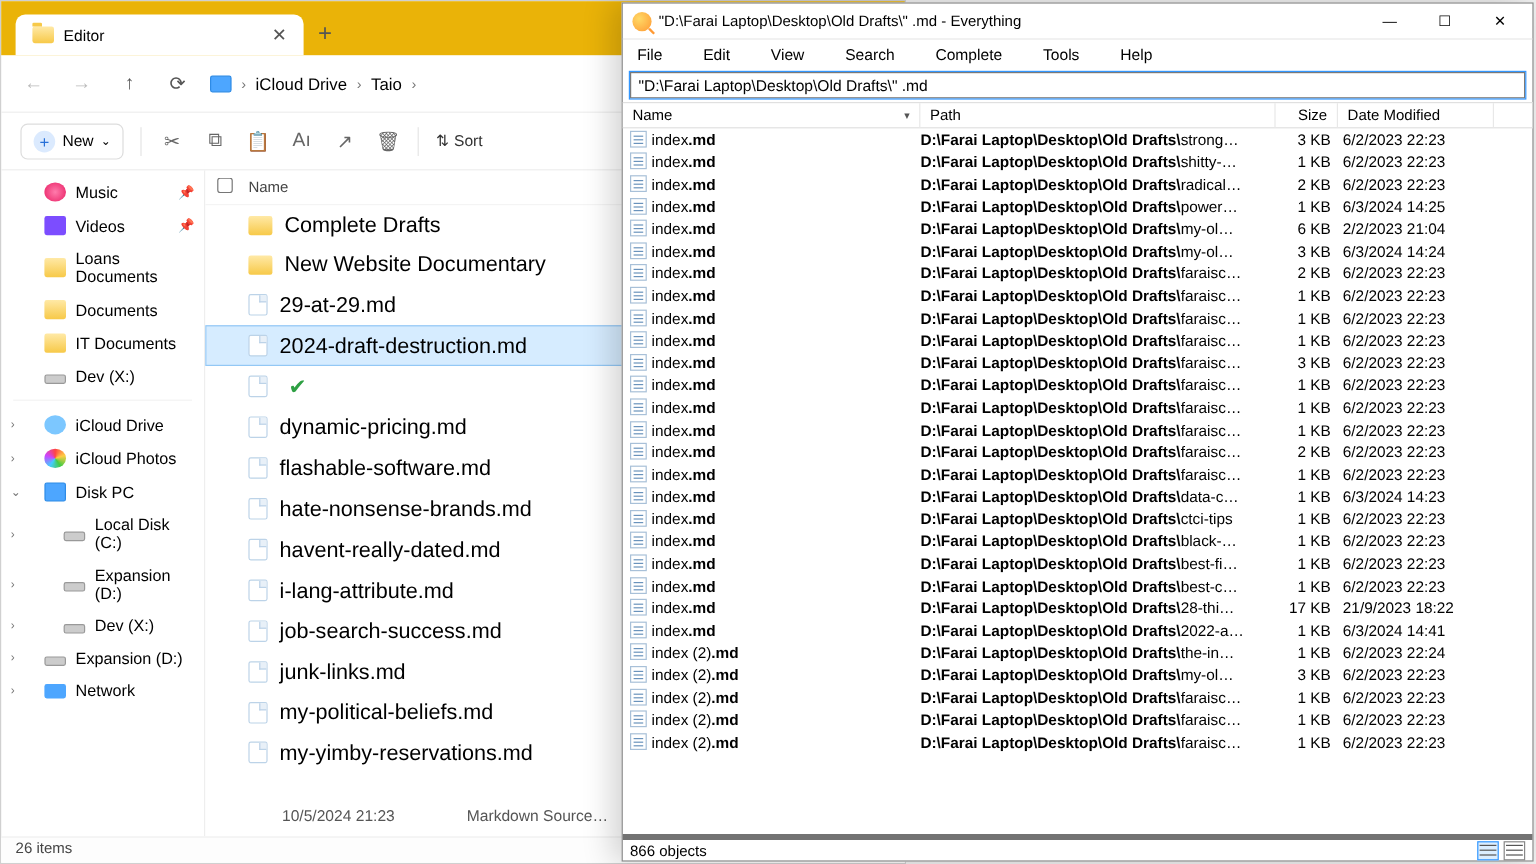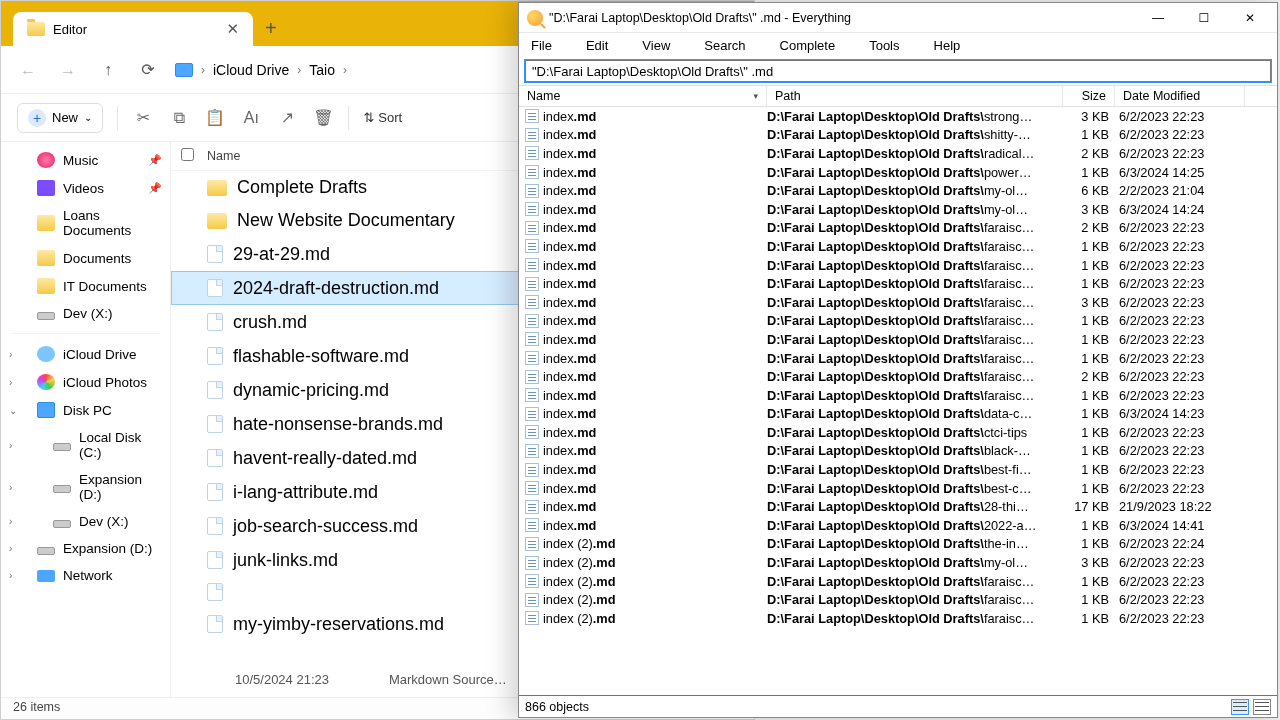--- a/index.html
+++ b/index.html
@@ -84,29 +84,29 @@
 .ev-head { display:flex; height:22px; background:#fff; border-top:1px solid #e0e0e0; border-bottom:1px solid #e0e0e0; font-size:12.5px; }
 .ev-head > div { padding:2px 8px; border-right:1px solid #e8e8e8; display:flex; align-items:center; gap:4px; }
 .col-name { width:248px; }
 .col-path { width:296px; }
 .col-size { width:52px; justify-content:flex-end; }
 .col-date { width:130px; }
 .sort-arr { font-size:9px; color:#555; }
 
 .ev-list { flex:1; overflow:hidden; }
 .ev-row { display:flex; height:18.6px; align-items:center; font-size:12.8px; font-family:"Segoe UI"; }
-.ev-row .c-name { width:248px; padding-left:6px; display:flex; align-items:center; gap:4px; }
+.ev-row .c-name { width:248px; padding-left:6px; display:flex; align-items:flex-start; gap:4px; }
 .ev-row .c-path { width:296px; white-space:nowrap; overflow:hidden; text-overflow:ellipsis; }
 .ev-row .c-size { width:52px; text-align:right; padding-right:6px; }
 .ev-row .c-date { width:130px; padding-left:4px; }
 .md-ic { width:14px; height:14px; background:#fff; border:1px solid #a8c0d8; flex-shrink:0; position:relative; }
 .md-ic::after { content:""; position:absolute; top:3px; left:2px; right:2px; height:1px; background:#6a93bc; box-shadow:0 3px 0 #6a93bc,0 6px 0 #6a93bc; }
 .ev-row b { font-weight:bold; }
 
-.ev-status { height:22px; border-top:1px solid #737373; display:flex; align-items:center; padding:0 6px; font-size:12.5px; }
+.ev-status { height:22px; border-top:5px solid #737373; display:flex; align-items:center; padding:0 6px; font-size:12.5px; }
 .ev-status .cnt { flex:1; }
 .ev-view { width:18px; height:16px; border:1px solid #888; margin-left:4px; display:flex; flex-direction:column; justify-content:space-around; padding:1px; cursor:pointer; }
 .ev-view.sel { border-color:#3397ff; background:#dbeeff; }
 .ev-view i { height:1px; background:#555; }
 </style>
 </head>
 <body>
 
 <div class="explorer">
   <div class="ex-tabs">
@@ -249,35 +249,34 @@
        <div class="fr-name">29-at-29.md</div>
        <div class="fr-stat"><span class="stat-ok">✔</span></div>
      </div>
           <div class="file-row sel">
        <div class="fr-ic fr-file"></div>
        <div class="fr-name">2024-draft-destruction.md</div>
        <div class="fr-stat"><span class="stat-ok">✔</span></div>
      </div>
           <div class="file-row">
        <div class="fr-ic fr-file"></div>
-       <div class="fr-name">crush.md</div>
+       <div class="fr-stat"><span class="stat-ok">✔</span></div>
+     </div>
+          <div class="file-row">
+       <div class="fr-ic fr-file"></div>
+       <div class="fr-name">dynamic-pricing.md</div>
        <div class="fr-stat"><span class="stat-ok">✔</span></div>
      </div>
           <div class="file-row">
        <div class="fr-ic fr-file"></div>
        <div class="fr-name">flashable-software.md</div>
        <div class="fr-stat"><span class="stat-cloud">☁</span></div>
      </div>
           <div class="file-row">
        <div class="fr-ic fr-file"></div>
-       <div class="fr-name">dynamic-pricing.md</div>
-       <div class="fr-stat"><span class="stat-ok">✔</span></div>
-     </div>
-          <div class="file-row">
-       <div class="fr-ic fr-file"></div>
        <div class="fr-name">hate-nonsense-brands.md</div>
        <div class="fr-stat"><span class="stat-ok">✔</span></div>
      </div>
           <div class="file-row">
        <div class="fr-ic fr-file"></div>
        <div class="fr-name">havent-really-dated.md</div>
        <div class="fr-stat"><span class="stat-ok">✔</span></div>
      </div>
           <div class="file-row">
        <div class="fr-ic fr-file"></div>
@@ -289,20 +288,21 @@
        <div class="fr-name">job-search-success.md</div>
        <div class="fr-stat"><span class="stat-ok">✔</span></div>
      </div>
           <div class="file-row">
        <div class="fr-ic fr-file"></div>
        <div class="fr-name">junk-links.md</div>
        <div class="fr-stat"><span class="stat-ok">✔</span></div>
      </div>
           <div class="file-row">
        <div class="fr-ic fr-file"></div>
+       <div class="fr-name">my-political-beliefs.md</div>
        <div class="fr-stat"></div>
      </div>
           <div class="file-row">
        <div class="fr-ic fr-file"></div>
        <div class="fr-name">my-yimby-reservations.md</div>
        <div class="fr-stat"><span class="stat-ok">✔</span></div>
      </div>
         </div>
     </div>
   </div>

